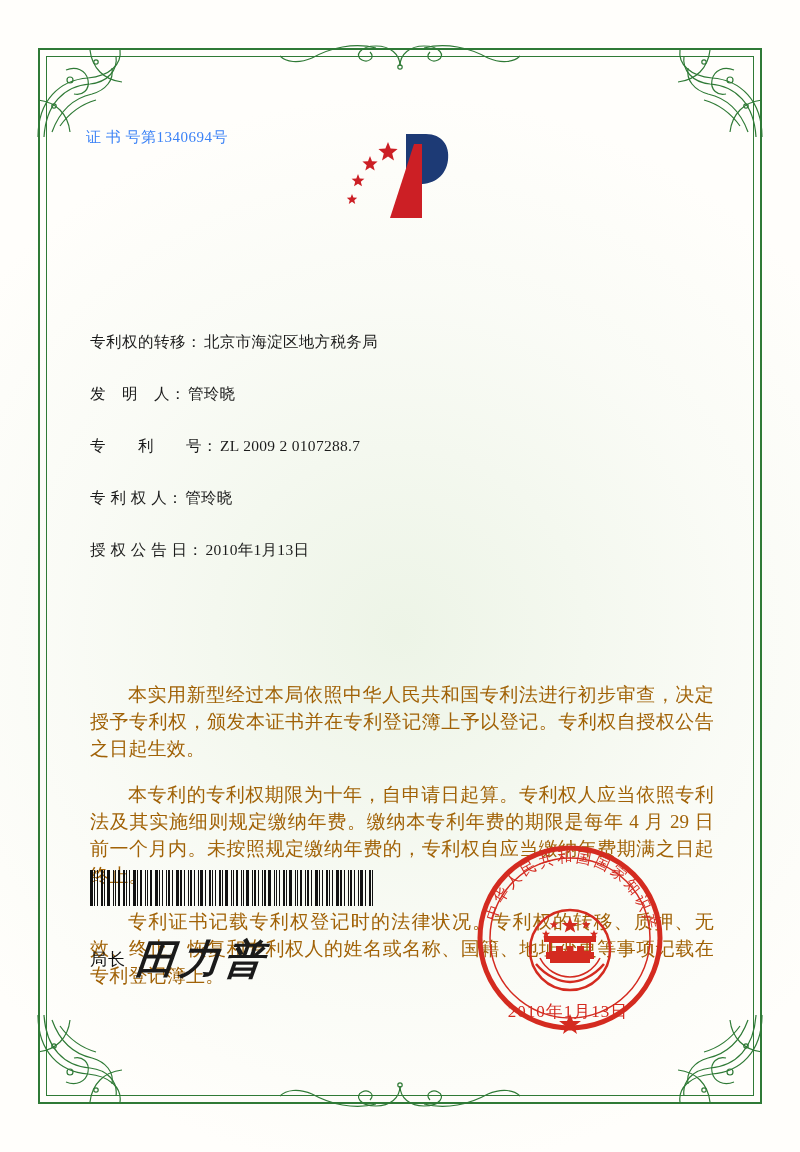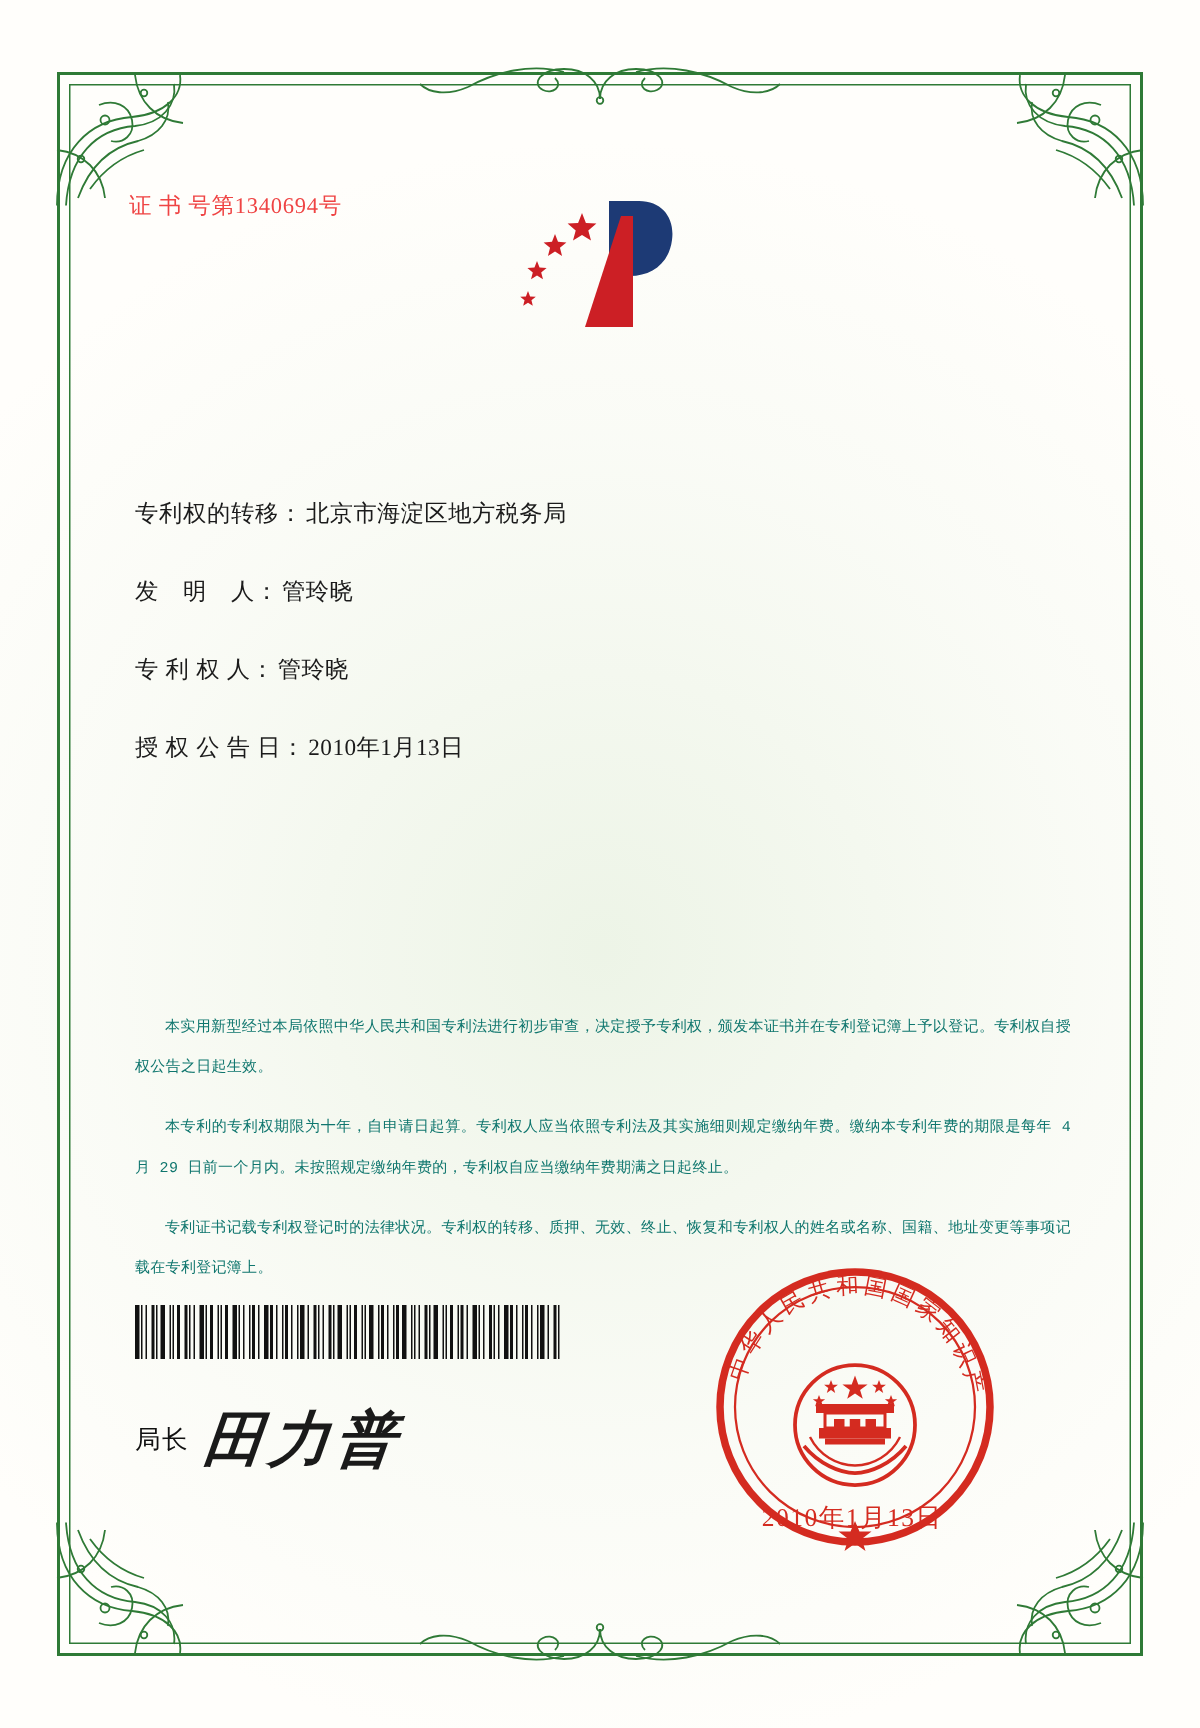--- a/index.html
+++ b/index.html
@@ -89,21 +89,21 @@
     right: 60px;
     bottom: 70px;
   }
 
   .cert-number {
     position: absolute;
     left: 26px;
     top: 58px;
     font-size: 15px;
     letter-spacing: 0.5px;
-    color: #ef4444;
+    color: #3b82f6;
     font-family: "Liberation Serif", serif;
   }
 
   
   .logo {
     position: absolute;
     left: 50%;
     top: 56px;
     transform: translateX(-50%);
     width: 140px;
@@ -156,28 +156,27 @@
     letter-spacing: 0.3px;
   }
 
   .paragraphs {
     position: absolute;
     top: 592px;
     left: 30px;
     right: 26px;
   }
   .para {
-    font-size: 10px;
+    font-size: 19px;
     line-height: 27px;
     text-indent: 2em;
     text-align: justify;
     margin-bottom: 13px;
-    color: #0f766e;
+    color: #a16207;
     letter-spacing: 0.2px;
-    font-family: Liberation Mono, monospace;
   }
 
   
   .barcode {
     position: absolute;
     left: 30px;
     top: 800px;
     width: 330px;
     height: 36px;
     display: flex;
@@ -361,20 +360,24 @@
     <div class="fields">
       <div class="field-row">
         <span class="field-label">专利权的转移：</span>
         <span class="field-value">北京市海淀区地方税务局</span>
       </div>
       <div class="field-row">
         <span class="field-label">发　明　人：</span>
         <span class="field-value">管玲晓</span>
       </div>
       <div class="field-row">
+        <span class="field-label">专　　利　　号：</span>
+        <span class="field-value">ZL 2009 2 0107288.7</span>
+      </div>
+      <div class="field-row">
         <span class="field-label">专 利 权 人：</span>
         <span class="field-value">管玲晓</span>
       </div>
       <div class="field-row">
         <span class="field-label">授 权 公 告 日：</span>
         <span class="field-value">2010年1月13日</span>
       </div>
     </div>
 
     <div class="paragraphs">

